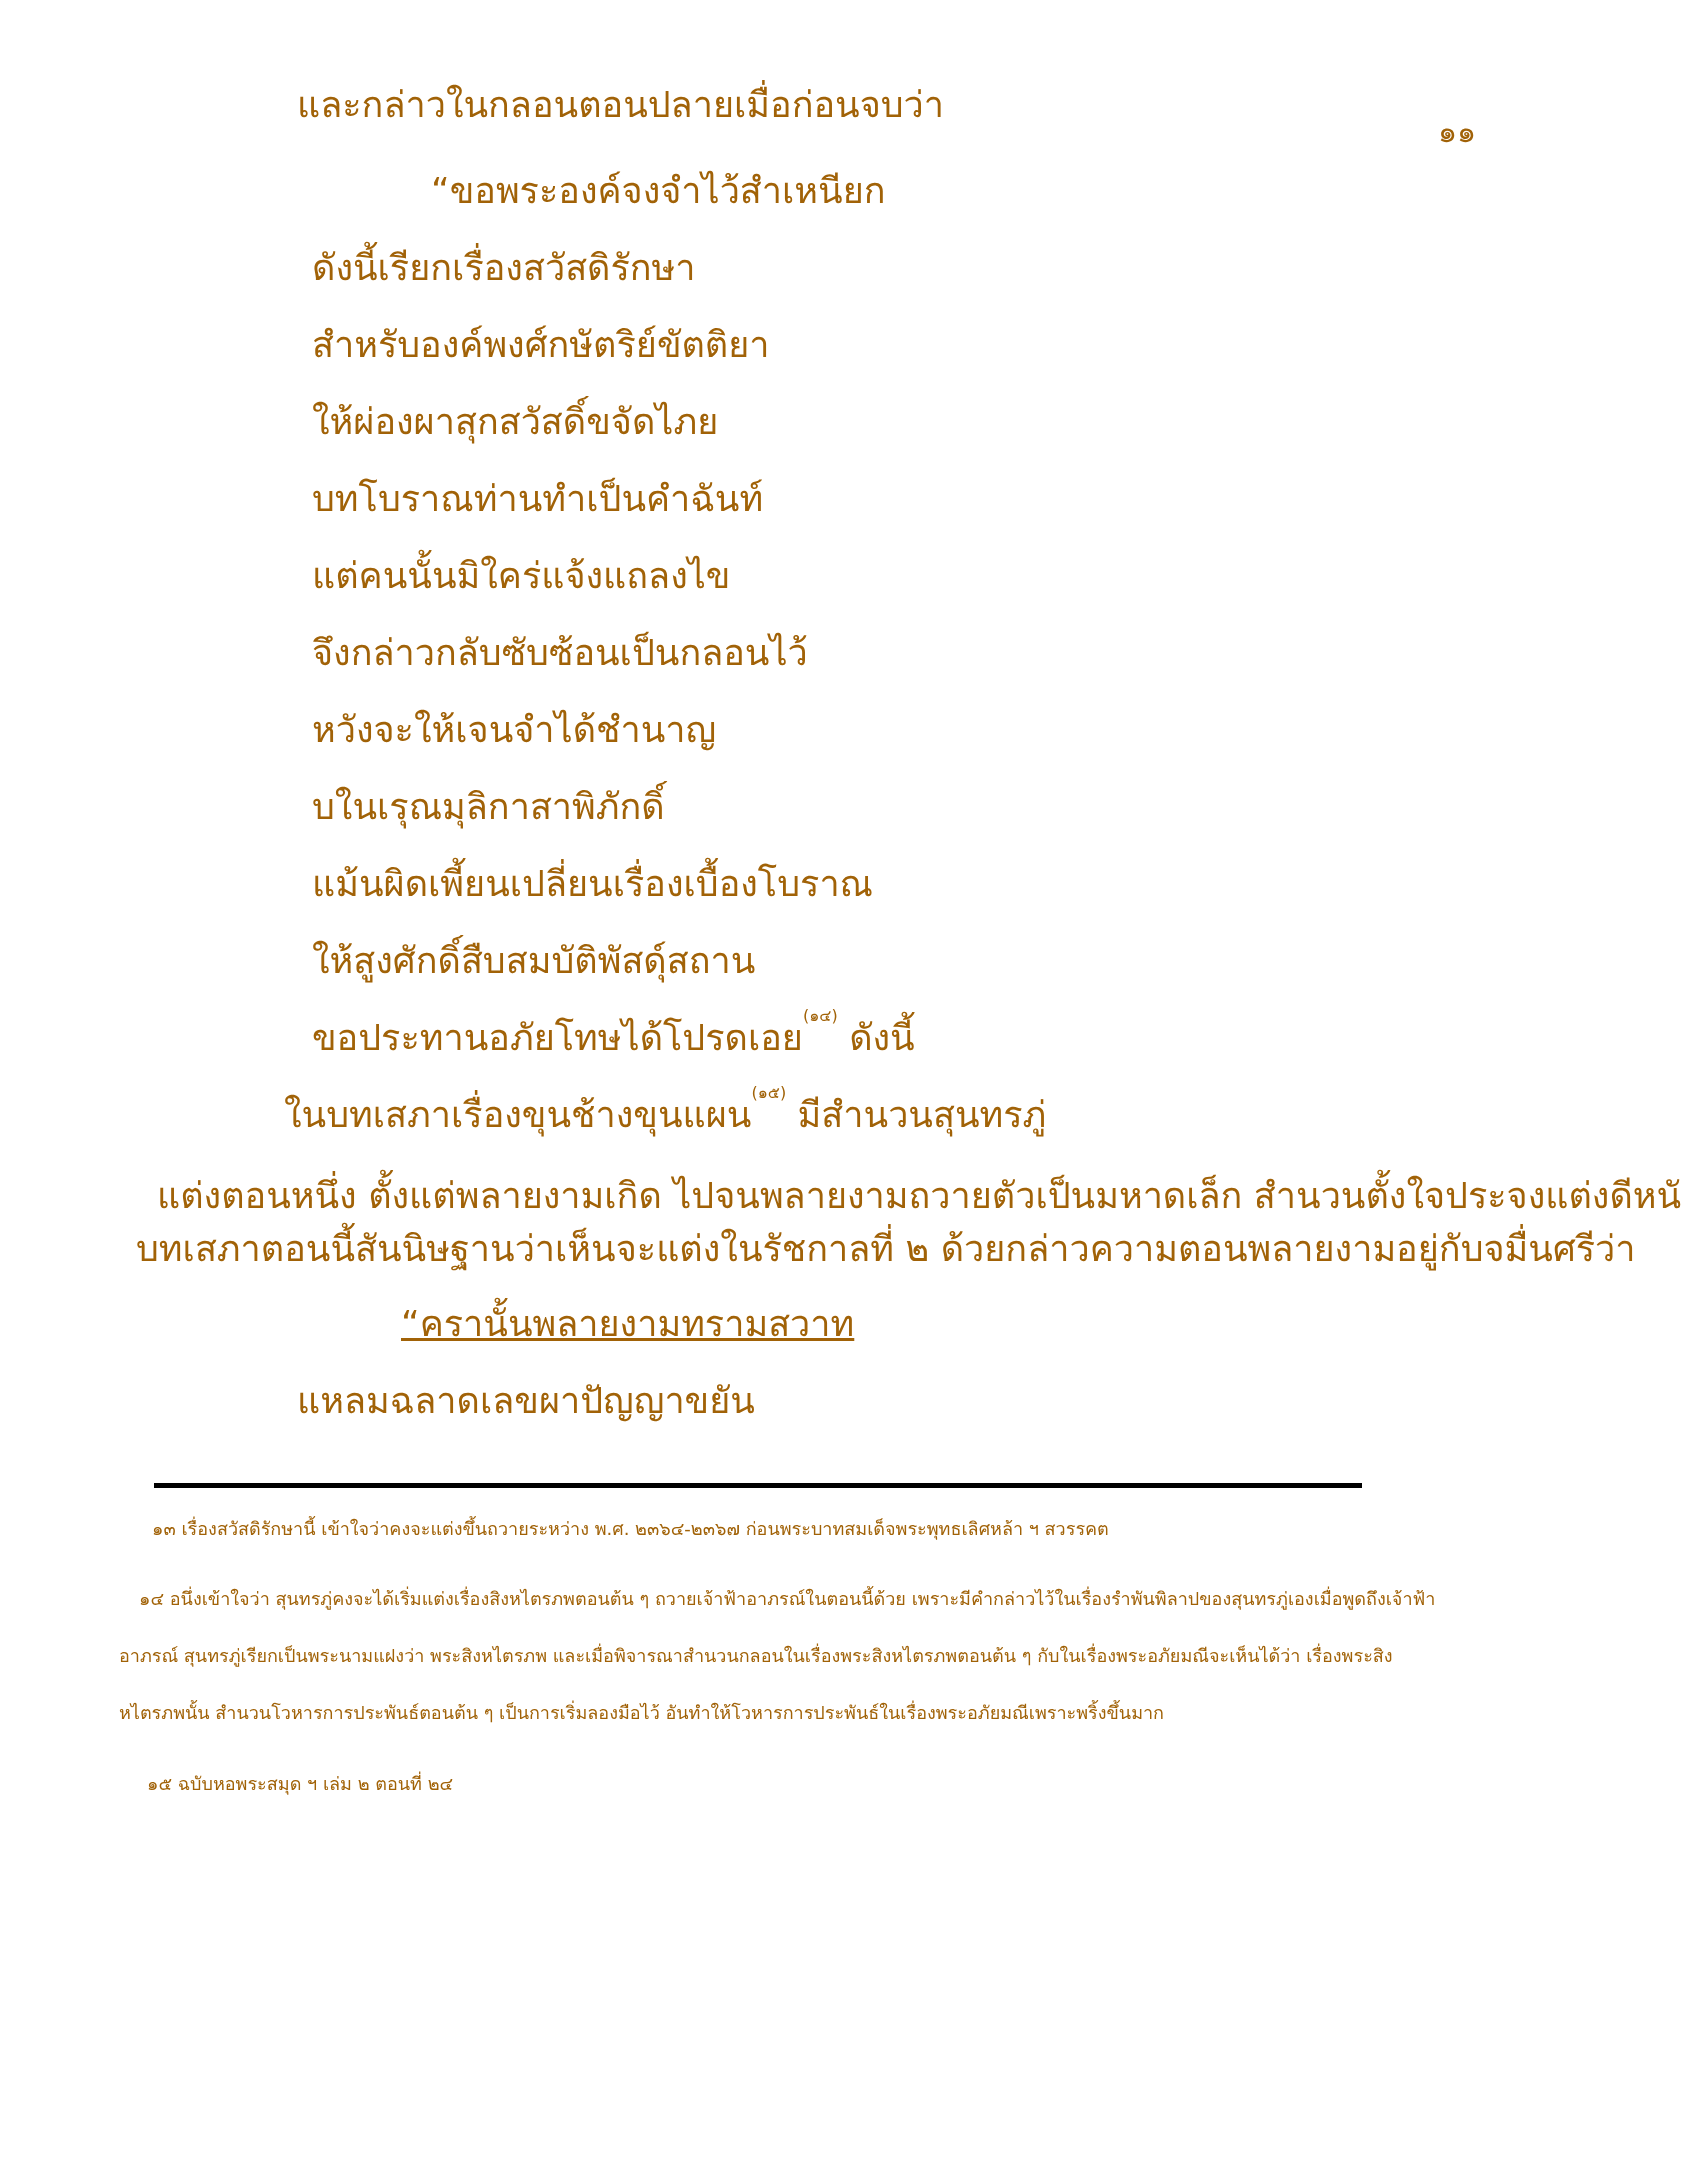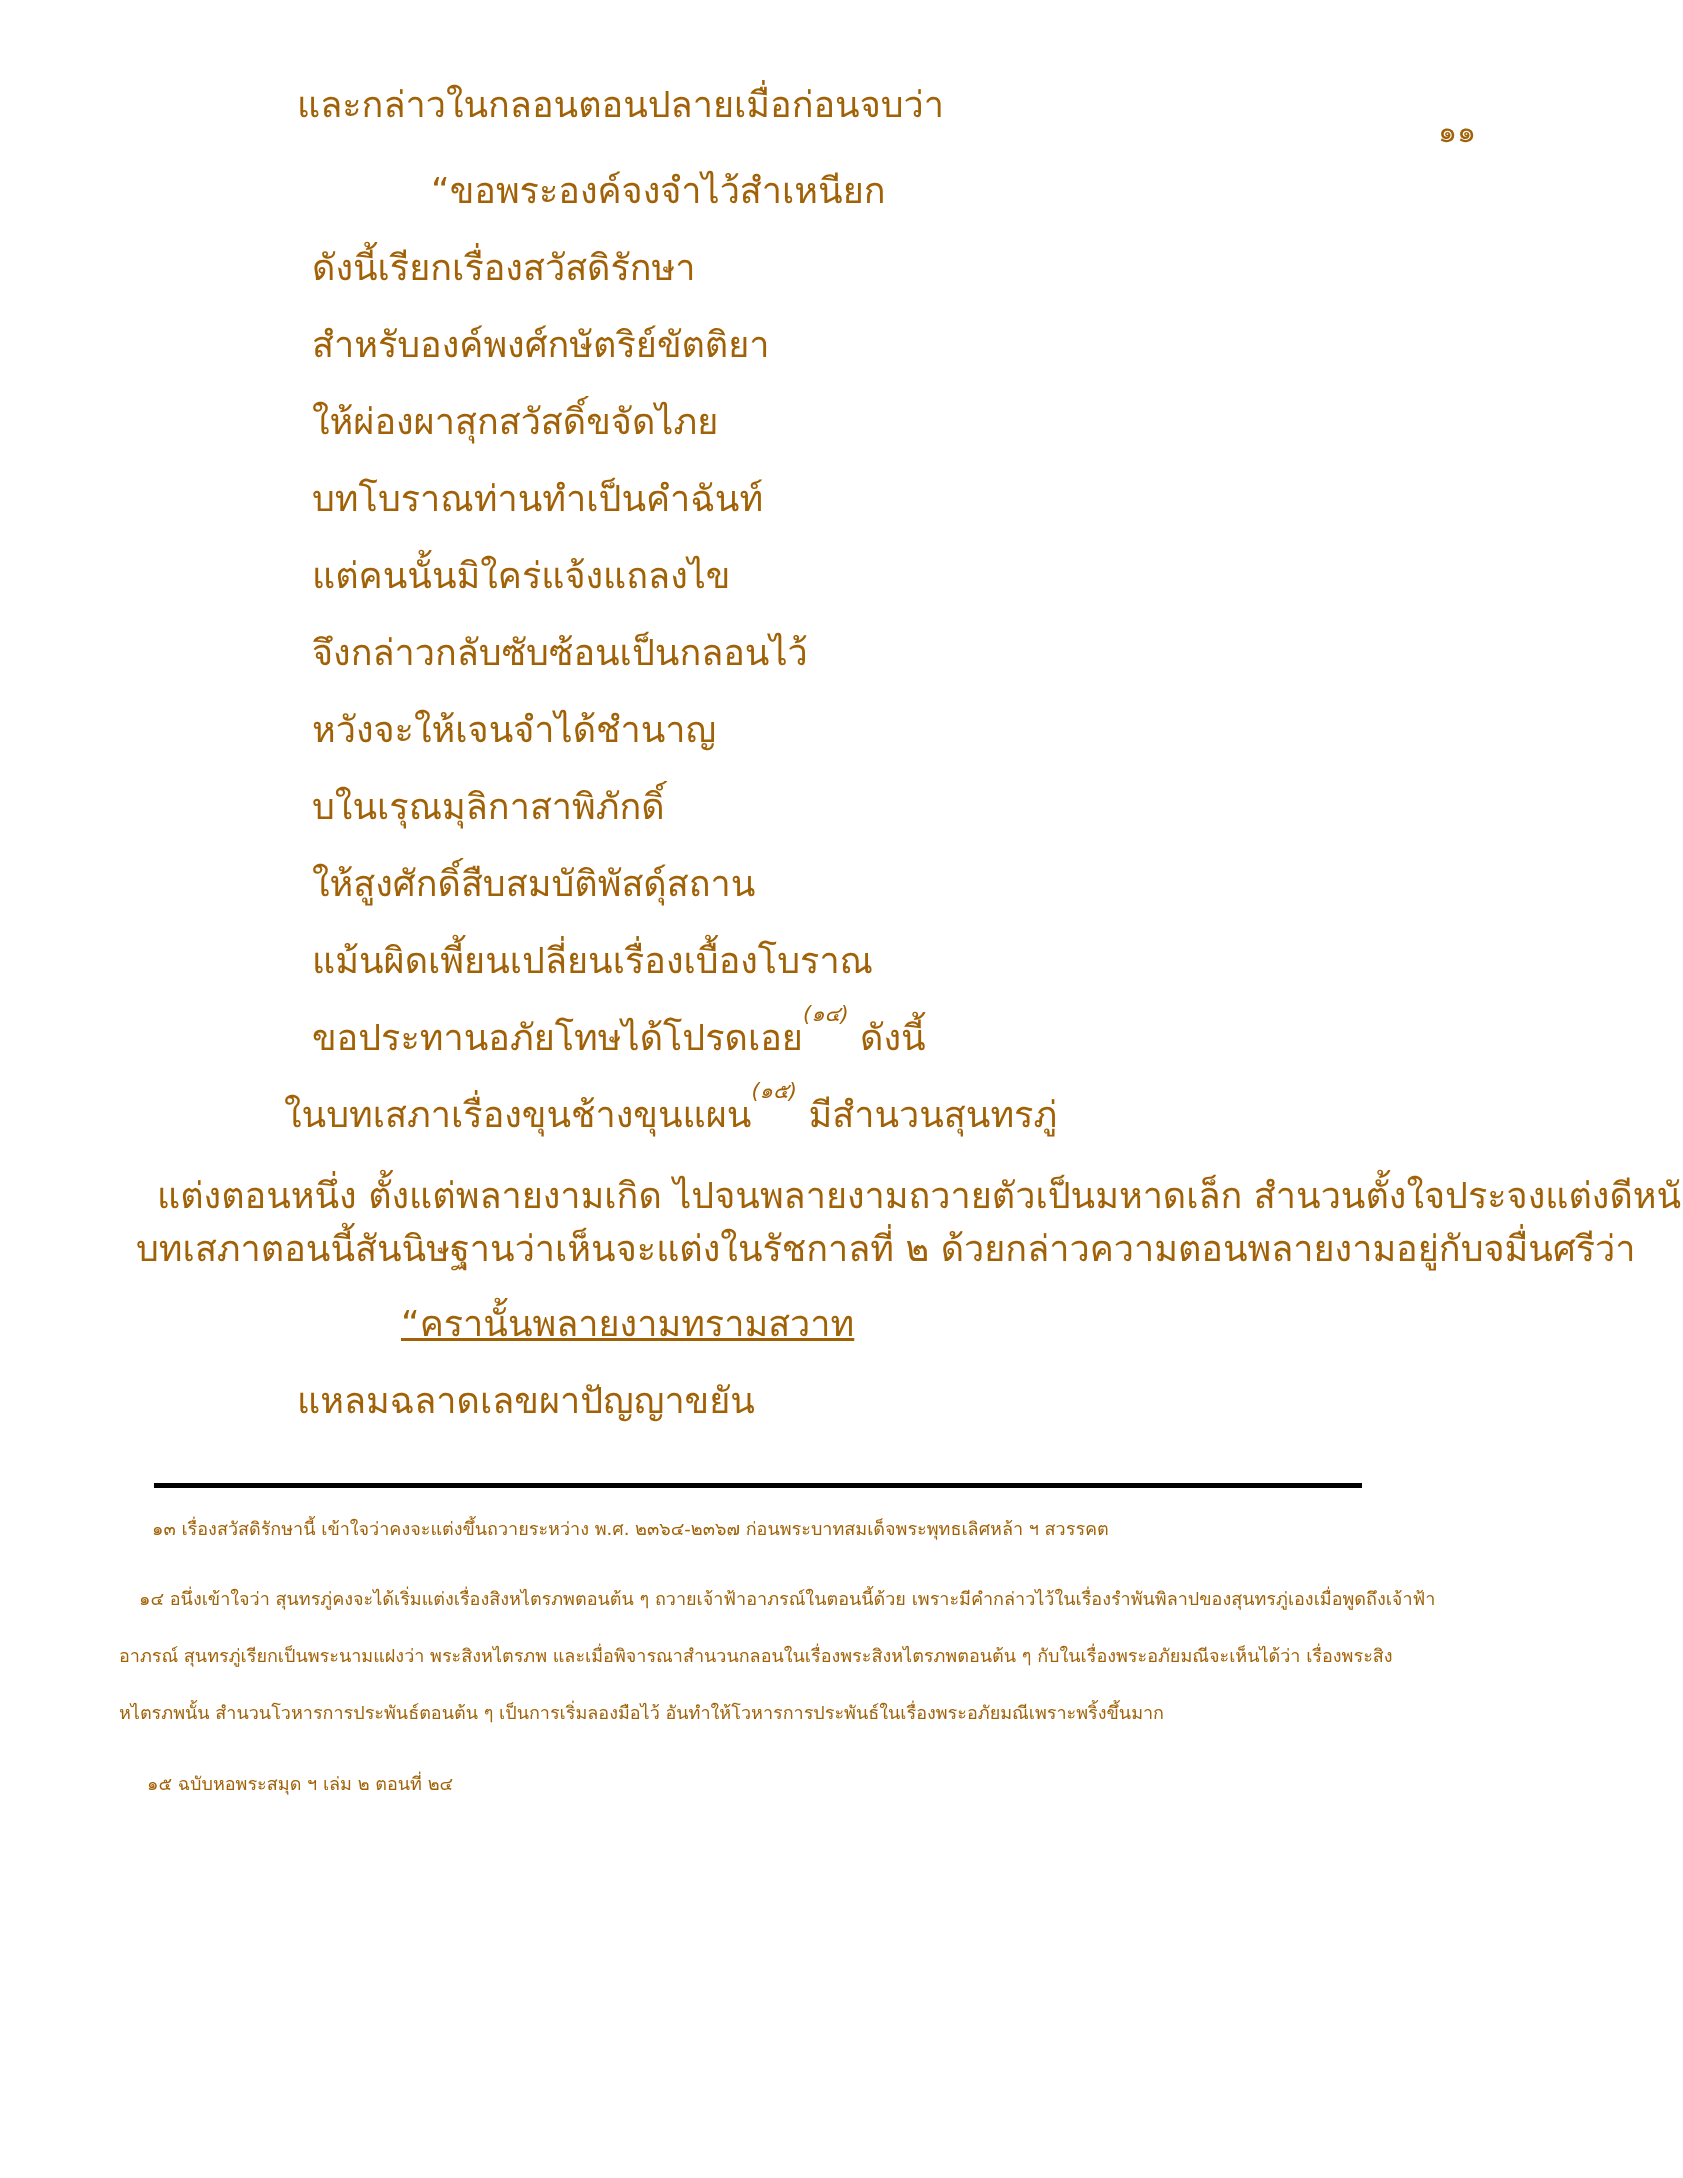--- a/index.html
+++ b/index.html
@@ -39,25 +39,24 @@
   .poem { margin-top: 23px; }
   .poem-line {
     font-size: 36px;
     line-height: 77px;
     padding-left: 193px;
     white-space: nowrap;
   }
   .poem-line.deep    { padding-left: 312px; }
   .poem-line.shallow { padding-left: 165px; }
   .fn-ref {
-    font-size: 21px;
+    font-size: 16px;
     position: relative;
     top: -16px;
     line-height: 0;
-    font-style: italic;
   }
   .para { margin-top: 16px; margin-left: 17px; }
   .para-line {
     font-size: 36px;
     line-height: 53px;
     white-space: nowrap;
   }
   .para-line.first { padding-left: 21px; }
   .quote2 { margin-top: 10px; }
   .quote2 .line1 { padding-left: 282px; text-decoration: underline; }
@@ -94,22 +93,22 @@
     <div class="poem">
       <div class="poem-line deep">“ขอพระองค์จงจำไว้สำเหนียก</div>
       <div class="poem-line">ดังนี้เรียกเรื่องสวัสดิรักษา</div>
       <div class="poem-line">สำหรับองค์พงศ์กษัตริย์ขัตติยา</div>
       <div class="poem-line">ให้ผ่องผาสุกสวัสดิ์ขจัดไภย</div>
       <div class="poem-line">บทโบราณท่านทำเป็นคำฉันท์</div>
       <div class="poem-line">แต่คนนั้นมิใคร่แจ้งแถลงไข</div>
       <div class="poem-line">จึงกล่าวกลับซับซ้อนเป็นกลอนไว้</div>
       <div class="poem-line">หวังจะให้เจนจำได้ชำนาญ</div>
       <div class="poem-line">บในเรุณมุลิกาสาพิภักดิ์</div>
+      <div class="poem-line">แม้นผิดเพี้ยนเปลี่ยนเรื่องเบื้องโบราณ</div>
       <div class="poem-line">ให้สูงศักดิ์สืบสมบัติพัสดุ์สถาน</div>
-      <div class="poem-line">แม้นผิดเพี้ยนเปลี่ยนเรื่องเบื้องโบราณ</div>
       <div class="poem-line">
         <span>ขอประทานอภัยโทษได้โปรดเอย</span><sup class="fn-ref">(๑๔)</sup><span> ดังนี้</span>
       </div>
       <div class="poem-line shallow">
         <span>ในบทเสภาเรื่องขุนช้างขุนแผน</span><sup class="fn-ref">(๑๕)</sup><span> มีสำนวนสุนทรภู่</span>
       </div>
     </div>
 
     <div class="para">
       <div class="para-line first">แต่งตอนหนึ่ง ตั้งแต่พลายงามเกิด ไปจนพลายงามถวายตัวเป็นมหาดเล็ก สำนวนตั้งใจประจงแต่งดีหนักหนา</div>

